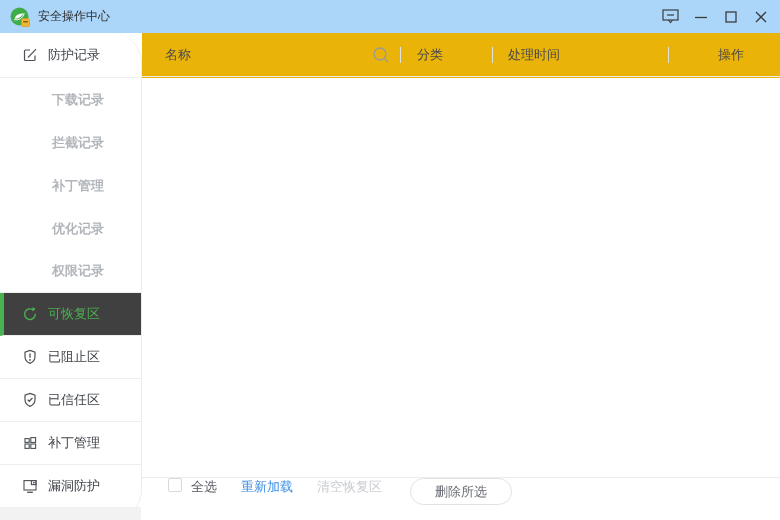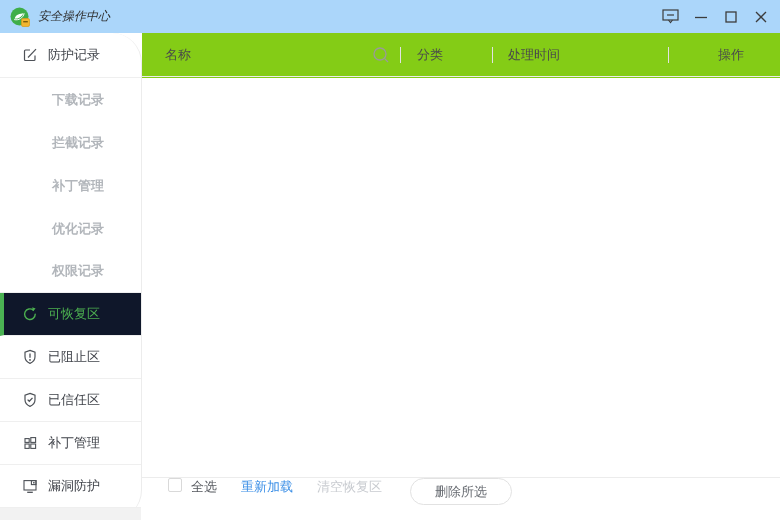--- a/index.html
+++ b/index.html
@@ -2,44 +2,44 @@
 <html><head>
 <meta charset="utf-8">
 <style>
   * { margin:0; padding:0; box-sizing:border-box; }
   html,body { width:780px; height:520px; }
   body { font-family:"Liberation Sans", sans-serif; background:#fff; }
   .window { position:relative; width:780px; height:520px; overflow:hidden; background:#fff; }
 
   
   .titlebar { position:absolute; top:0; left:0; right:0; height:33px;
-    background:#abd6fa; display:flex; align-items:center;font-style:italic; }
+    background:#abd6fa; display:flex; align-items:center; }
   .app-icon { width:20px; height:20px; margin-left:10px; flex:0 0 auto; }
   .titlebar .title { margin-left:8px; font-size:12px; color:#2e2e2e; }
   .tb-controls { margin-left:auto; display:flex; align-items:center; height:100%; }
   .tb-btn { width:30px; height:33px; display:flex; align-items:center; justify-content:center;
     color:#3c3c3c; cursor:default; }
   .tb-btn svg { display:block; }
 
   
   .sidebar { position:absolute; top:33px; left:0; width:142px; bottom:0;
     background:#fff; border-right:1px solid #ececec;border-radius:30px; }
   .side-item { height:43px; display:flex; align-items:center; padding-left:22px;
     font-size:13px; color:#3f4249; cursor:pointer; }
   .side-item.first { height:45px; }
   .side-item .icon { width:16px; height:16px; margin-right:10px; display:flex;
     align-items:center; justify-content:center; color:#4d5157; flex:0 0 auto; }
   .side-item.sub { padding-left:52px; color:#b2b6bb; font-size:13px;font-weight:bold; }
   .side-item.bordered { border-bottom:1px solid #efefef; }
-  .side-item.selected { background:#0f172a; border-left:4px solid #4bb253; padding-left:18px; color:#4caf50; }
+  .side-item.selected { background:#404040; border-left:4px solid #4bb253; padding-left:18px; color:#4caf50; }
   .side-item.selected .icon { color:#4caf50; }
   .sidebar-fill { position:absolute; bottom:0; left:0; right:0; height:12px; background:#f2f2f2; }
 
   
-  .main { position:absolute; top:33px; left:142px; right:0; bottom:0; background:#84cc16; }
+  .main { position:absolute; top:33px; left:142px; right:0; bottom:0; background:#eab308; }
   .table-header { position:relative; height:44px; border-bottom:1px solid #ececec;
     font-size:13px; color:#4a4a4a; }
   .th-label { position:absolute; top:0; height:44px; line-height:44px; }
   .col-sep { position:absolute; top:14px; width:1px; height:16px; background:#e2e2e2; }
   .search-icon { position:absolute; left:230px; top:13px; width:18px; height:18px; color:#9a9a9a; cursor:pointer; }
 
   .table-body { position:absolute; top:45px; left:0; right:0; bottom:43px; background:#fff; }
 
   
   .footer { position:absolute; left:0; right:0; bottom:0; height:43px;

